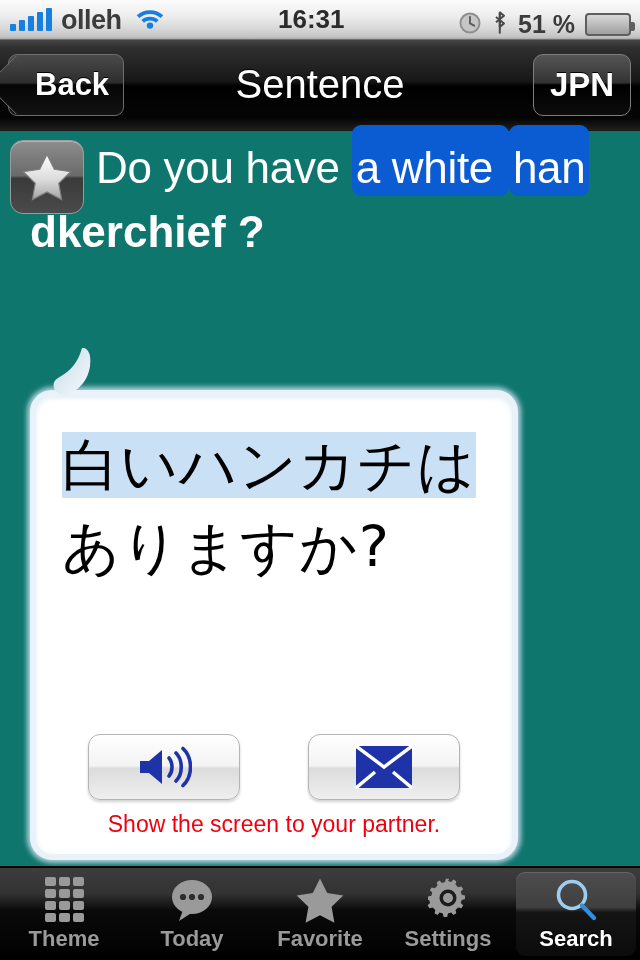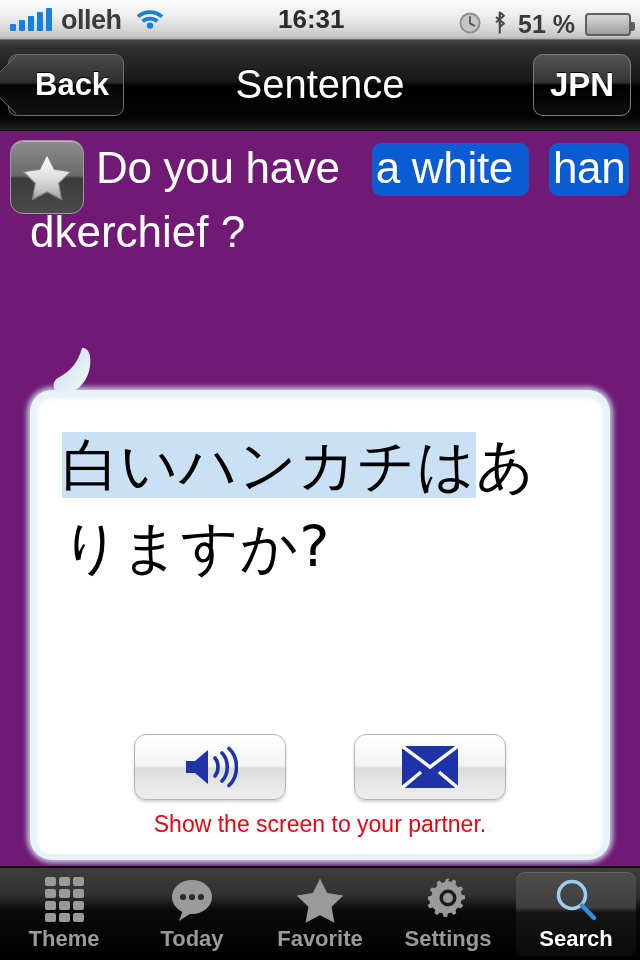--- a/index.html
+++ b/index.html
@@ -4,21 +4,21 @@
 <style>
   * { margin:0; padding:0; box-sizing:border-box; }
   html,body{ width:640px; height:960px; }
   body{
     background:#000;
     font-family:"Liberation Sans", sans-serif;
     -webkit-font-smoothing:antialiased;
     overflow:hidden;
     position:relative;
   }
-  #app{ position:absolute; inset:0; width:640px; height:960px; background:#701a75; }
+  #app{ position:absolute; inset:0; width:640px; height:960px; background:#0f766e; }
 
   
   .statusbar{
     position:absolute; top:0; left:0; width:640px; height:40px;
     background:linear-gradient(180deg,#fbfbfb 0%,#eeeeee 40%,#d9d9d9 72%,#c3c3c3 95%,#a8a8a8 100%);
     border-bottom:1px solid #6e6e6e;
     display:flex; align-items:center;
   }
   .sb-left{ display:flex; align-items:center; gap:9px; padding-left:10px; flex:0 0 auto; }
   .signal{ display:flex; align-items:flex-end; gap:3px; height:22px; }
@@ -102,32 +102,32 @@
   }
   .eng-text{
     padding-left:88px; padding-top:4px;
     font-size:44px; line-height:64px; color:#fff; letter-spacing:-0.3px;
     word-break:break-word;
   }
   .eng-text .hl{
     background:#0b5bd3;
     border-radius:9px;
     box-shadow:0 0 0 0 #0b5bd3;
-    padding:0 4px 4px 4px;
-    box-decoration-break:clone;margin-left:20px; -webkit-box-decoration-break:clone;
-  }
-  .eng-line2{ padding-left:22px; font-size:44px; line-height:64px; color:#fff; }
+    padding:18px 4px 4px 4px;
+    box-decoration-break:clone; -webkit-box-decoration-break:clone;
+  }
+  .eng-line2{ padding-left:22px; font-size:44px; line-height:64px; color:#fff;font-weight:bold; }
 
   
   .bubble-wrap{ position:absolute; left:0; top:348px; width:640px; height:512px; }
   .bubble-tail{
     position:absolute; left:52px; top:0px; width:58px; height:58px; z-index:3;
   }
   .bubble{
-    position:absolute; left:30px; top:42px; width:580px; height:470px;
+    position:absolute; left:30px; top:42px; width:488px; height:470px;
     background:#ffffff;
     border-radius:22px;
     border:6px solid #e9f2f8;
     box-shadow:0 0 5px 3px rgba(205,224,238,.85), inset 0 2px 5px rgba(200,222,238,.55);
   }
   .jp-text{
     padding:28px 22px 0 26px;
     font-size:57px; line-height:82px; color:#000; letter-spacing:1px;
     font-family:"DejaVu Sans","Liberation Sans",sans-serif;
   }

